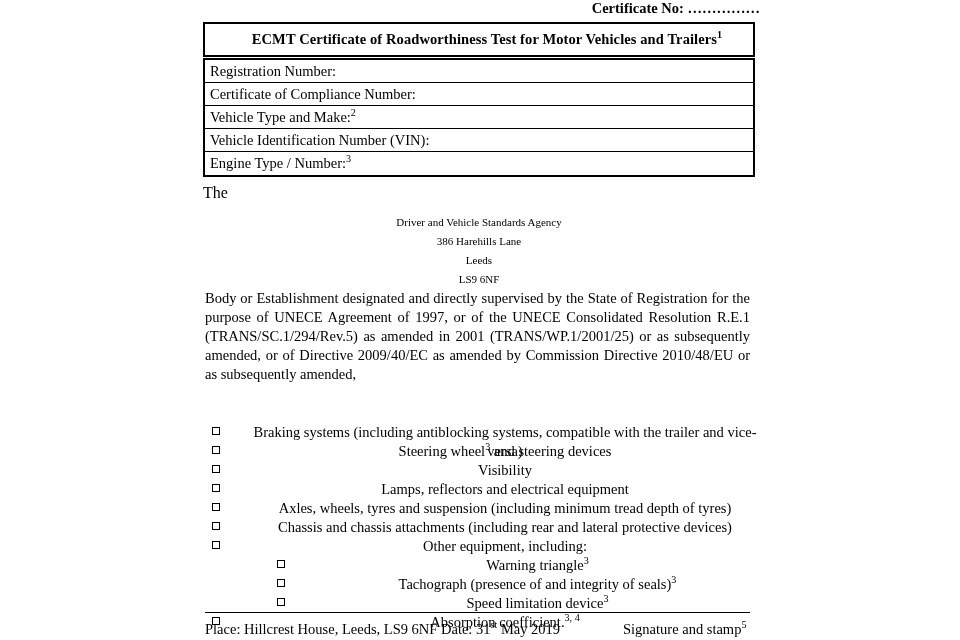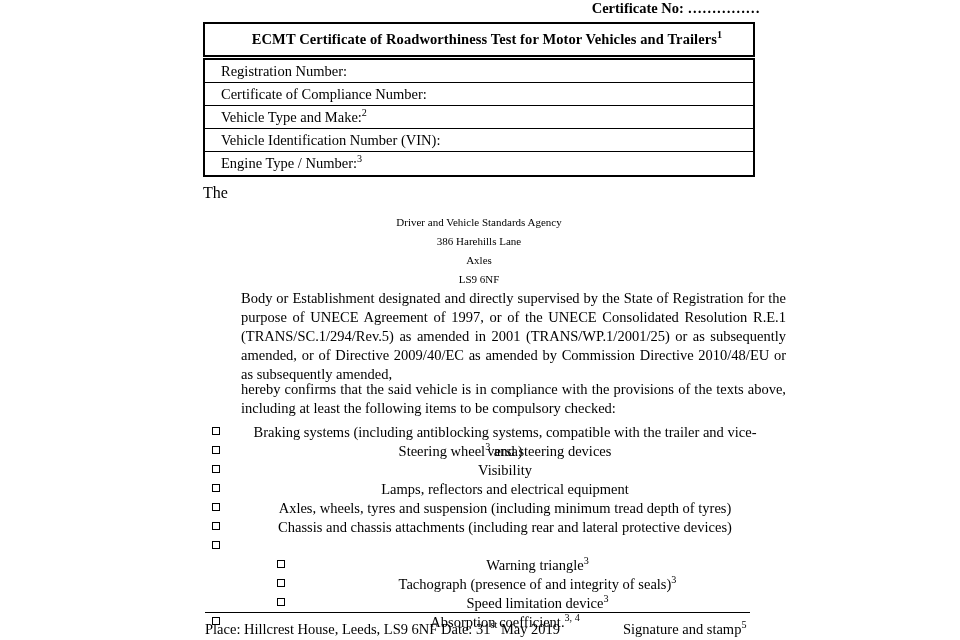--- a/index.html
+++ b/index.html
@@ -56,21 +56,21 @@
     left: 203px;
     width: 552px;
     box-sizing: border-box;
     border: 2px solid #000;
   }
   .field-row {
     box-sizing: border-box;
     border-bottom: 1px solid #000;
     height: 23px;
     line-height: 22px;
-    padding-left: 16px;
+    padding-left: 5px;
     font-size: 14.5px;
   }
   .field-row:last-child {
     border-bottom: none;
   }
   .the-word {
     position: absolute;
     top: 184px;
     left: 203px;
     font-size: 16px;
@@ -84,21 +84,20 @@
     font-size: 11px;
     line-height: 19px;
   }
   .para {
     position: absolute;
     left: 205px;
     width: 545px;
     font-size: 14.5px;
     line-height: 19px;
     text-align: justify;
-    margin-left: 36px;
   }
   .para-1 { top: 289px; }
   .para-2 { top: 380px; }
   .checklist {
     position: absolute;
     top: 423px;
     left: 205px;
     width: 560px;
     font-size: 14.5px;
   }
@@ -166,27 +165,26 @@
     <div class="field-row"><span>Vehicle Type and Make:</span><sup>2</sup></div>
     <div class="field-row"><span>Vehicle Identification Number (VIN):</span></div>
     <div class="field-row"><span>Engine Type / Number:</span><sup>3</sup></div>
   </div>
 
   <div class="the-word">The</div>
 
   <div class="address">
     <div>Driver and Vehicle Standards Agency</div>
     <div>386 Harehills Lane</div>
-    <div>Axles</div>
+    <div>Leeds</div>
     <div>LS9 6NF</div>
   </div>
 
   <div class="para para-1">Body or Establishment designated and directly supervised by the State of Registration for the purpose of UNECE Agreement of 1997, or of the UNECE Consolidated Resolution R.E.1 (TRANS/SC.1/294/Rev.5) as amended in 2001 (TRANS/WP.1/2001/25) or as subsequently amended, or of Directive 2009/40/EC as amended by Commission Directive 2010/48/EU or as subsequently amended,</div>
 
-  <div class="para para-2">hereby confirms that the said vehicle is in compliance with the provisions of the texts above, including at least the following items to be compulsory checked:</div>
 
   <div class="checklist">
     <div class="check-item">
       <span class="box-glyph"></span>
       <span>Braking systems (including antiblocking systems, compatible with the trailer and vice-versa)</span>
     </div>
     <div class="check-item">
       <span class="box-glyph"></span>
       <span>Steering wheel</span><sup>3</sup><span> and steering devices</span>
     </div>
@@ -201,20 +199,21 @@
     <div class="check-item">
       <span class="box-glyph"></span>
       <span>Axles, wheels, tyres and suspension (including minimum tread depth of tyres)</span>
     </div>
     <div class="check-item">
       <span class="box-glyph"></span>
       <span>Chassis and chassis attachments (including rear and lateral protective devices)</span>
     </div>
     <div class="check-item">
       <span class="box-glyph"></span>
+      <span>Other equipment, including:</span>
     </div>
     <div class="check-item sub">
       <span class="box-glyph"></span>
       <span>Warning triangle</span><sup>3</sup>
     </div>
     <div class="check-item sub">
       <span class="box-glyph"></span>
       <span>Tachograph (presence of and integrity of seals)</span><sup>3</sup>
     </div>
     <div class="check-item sub">

